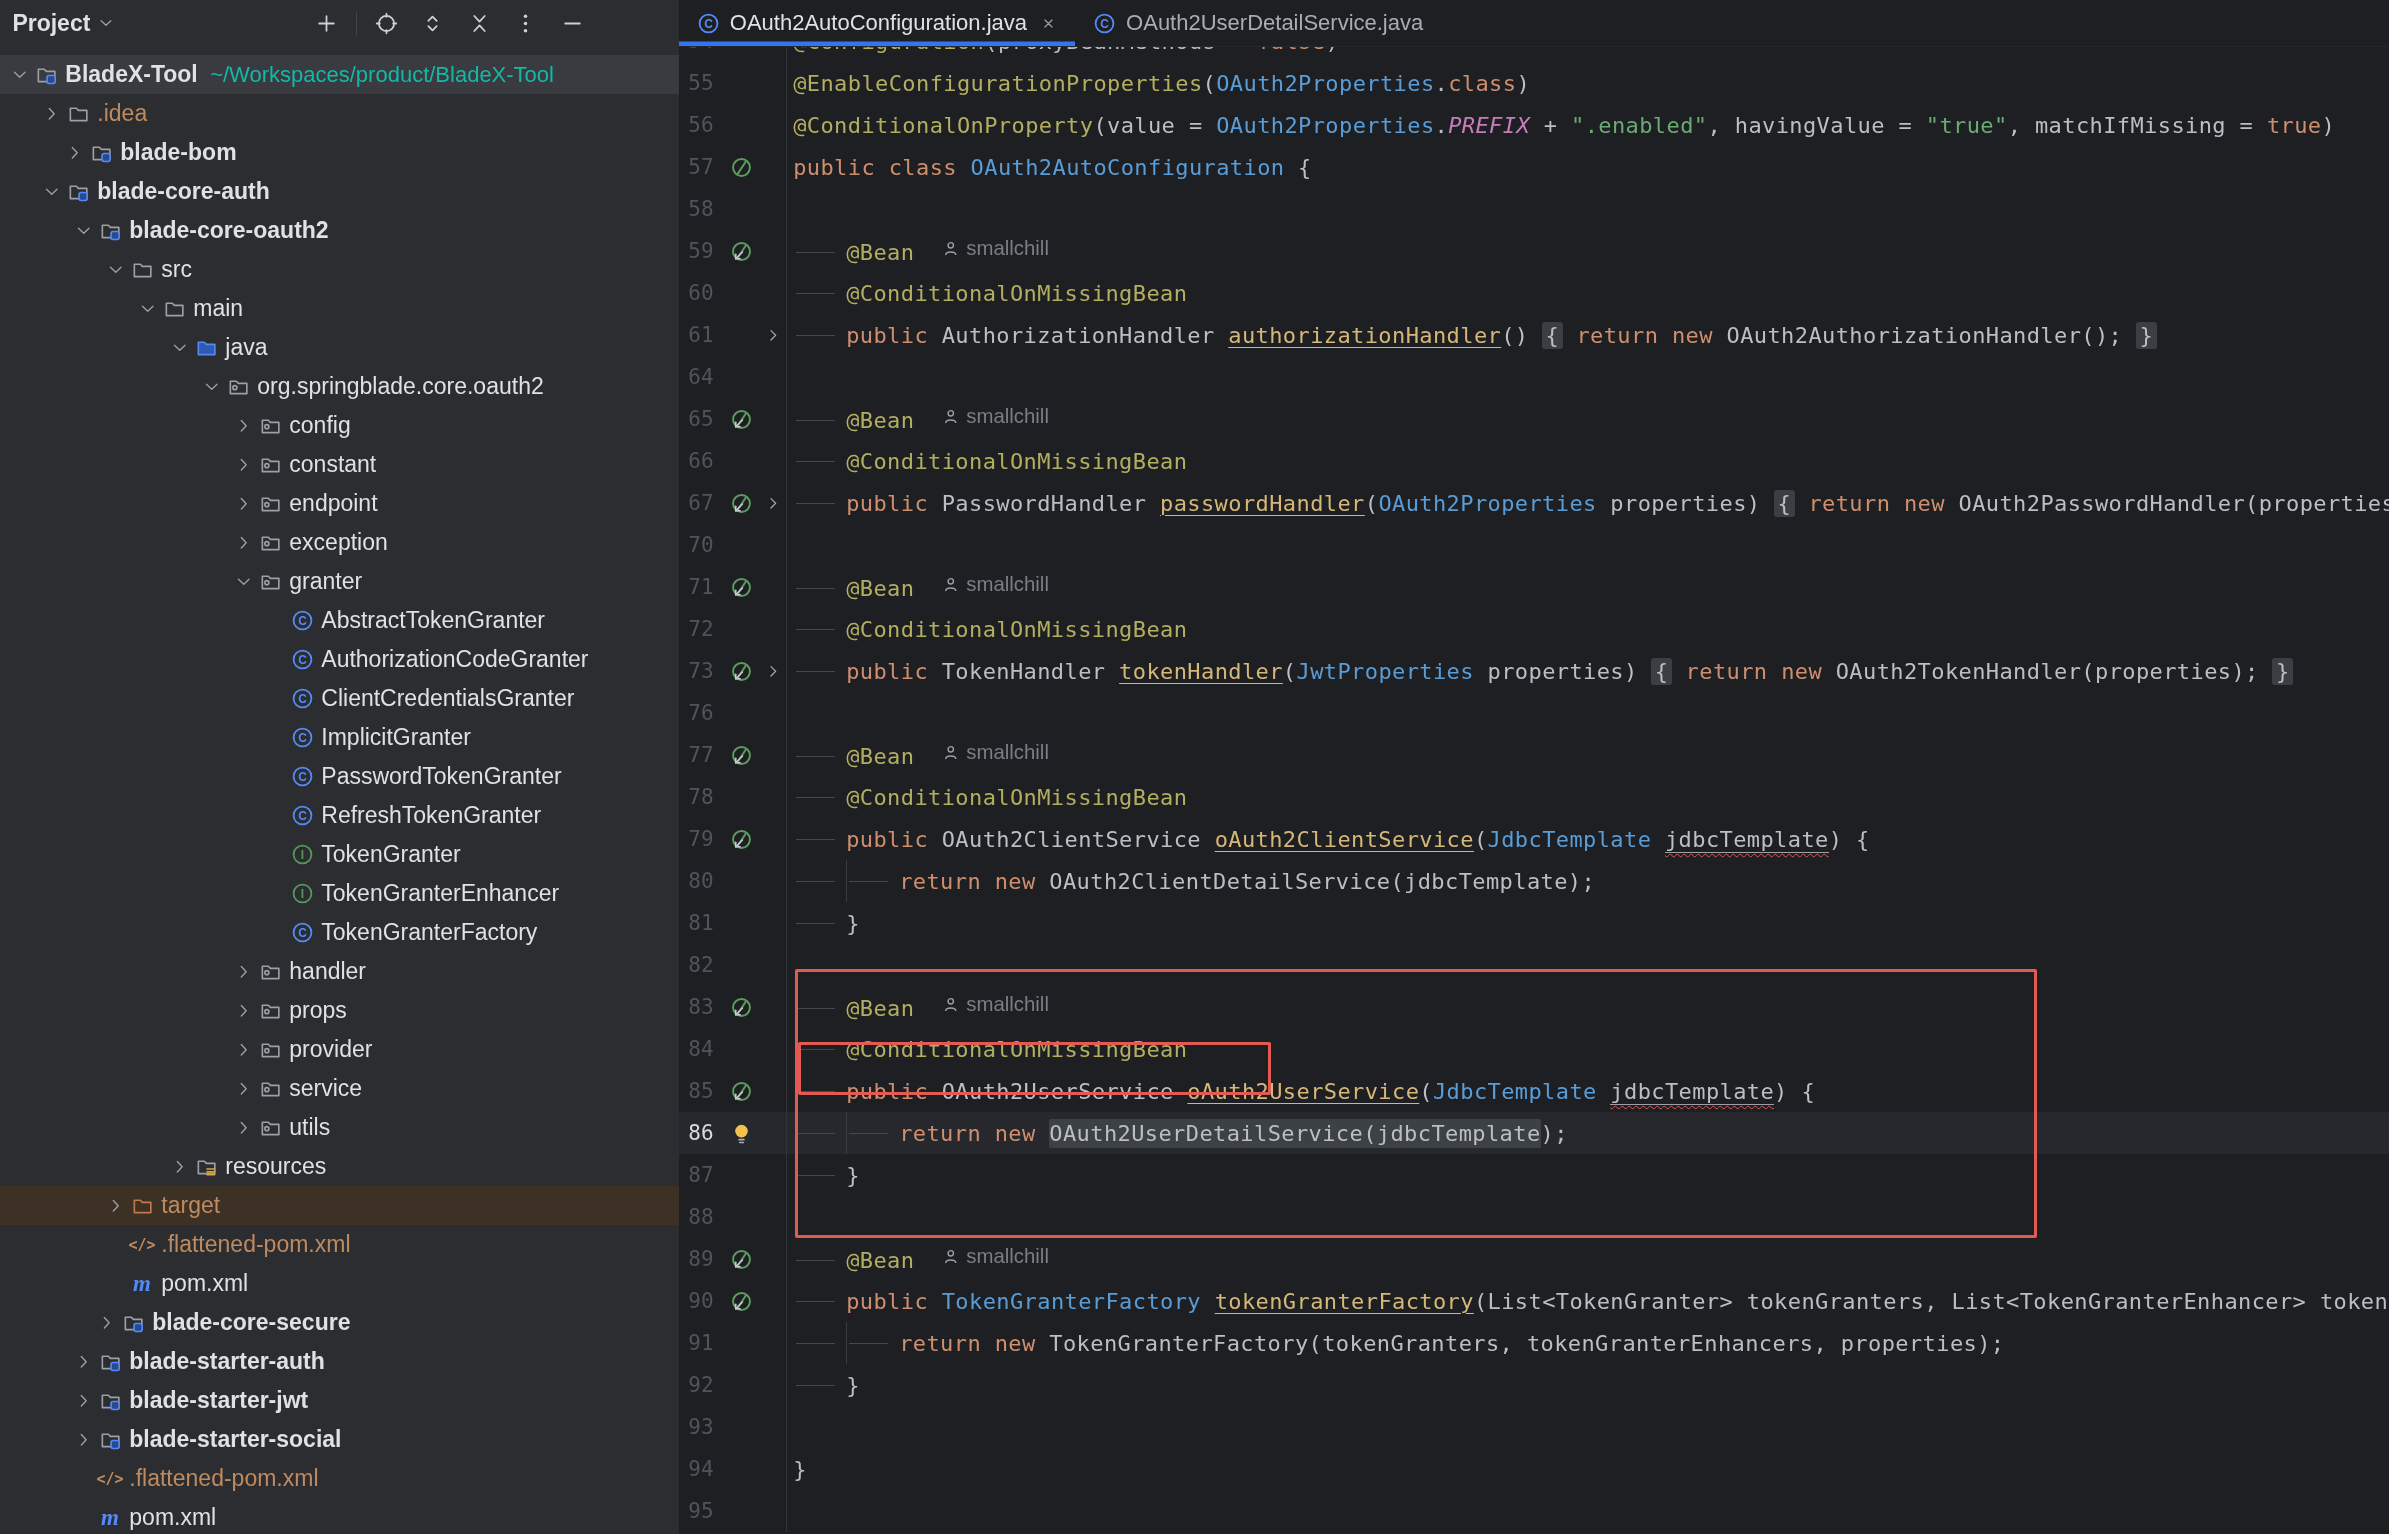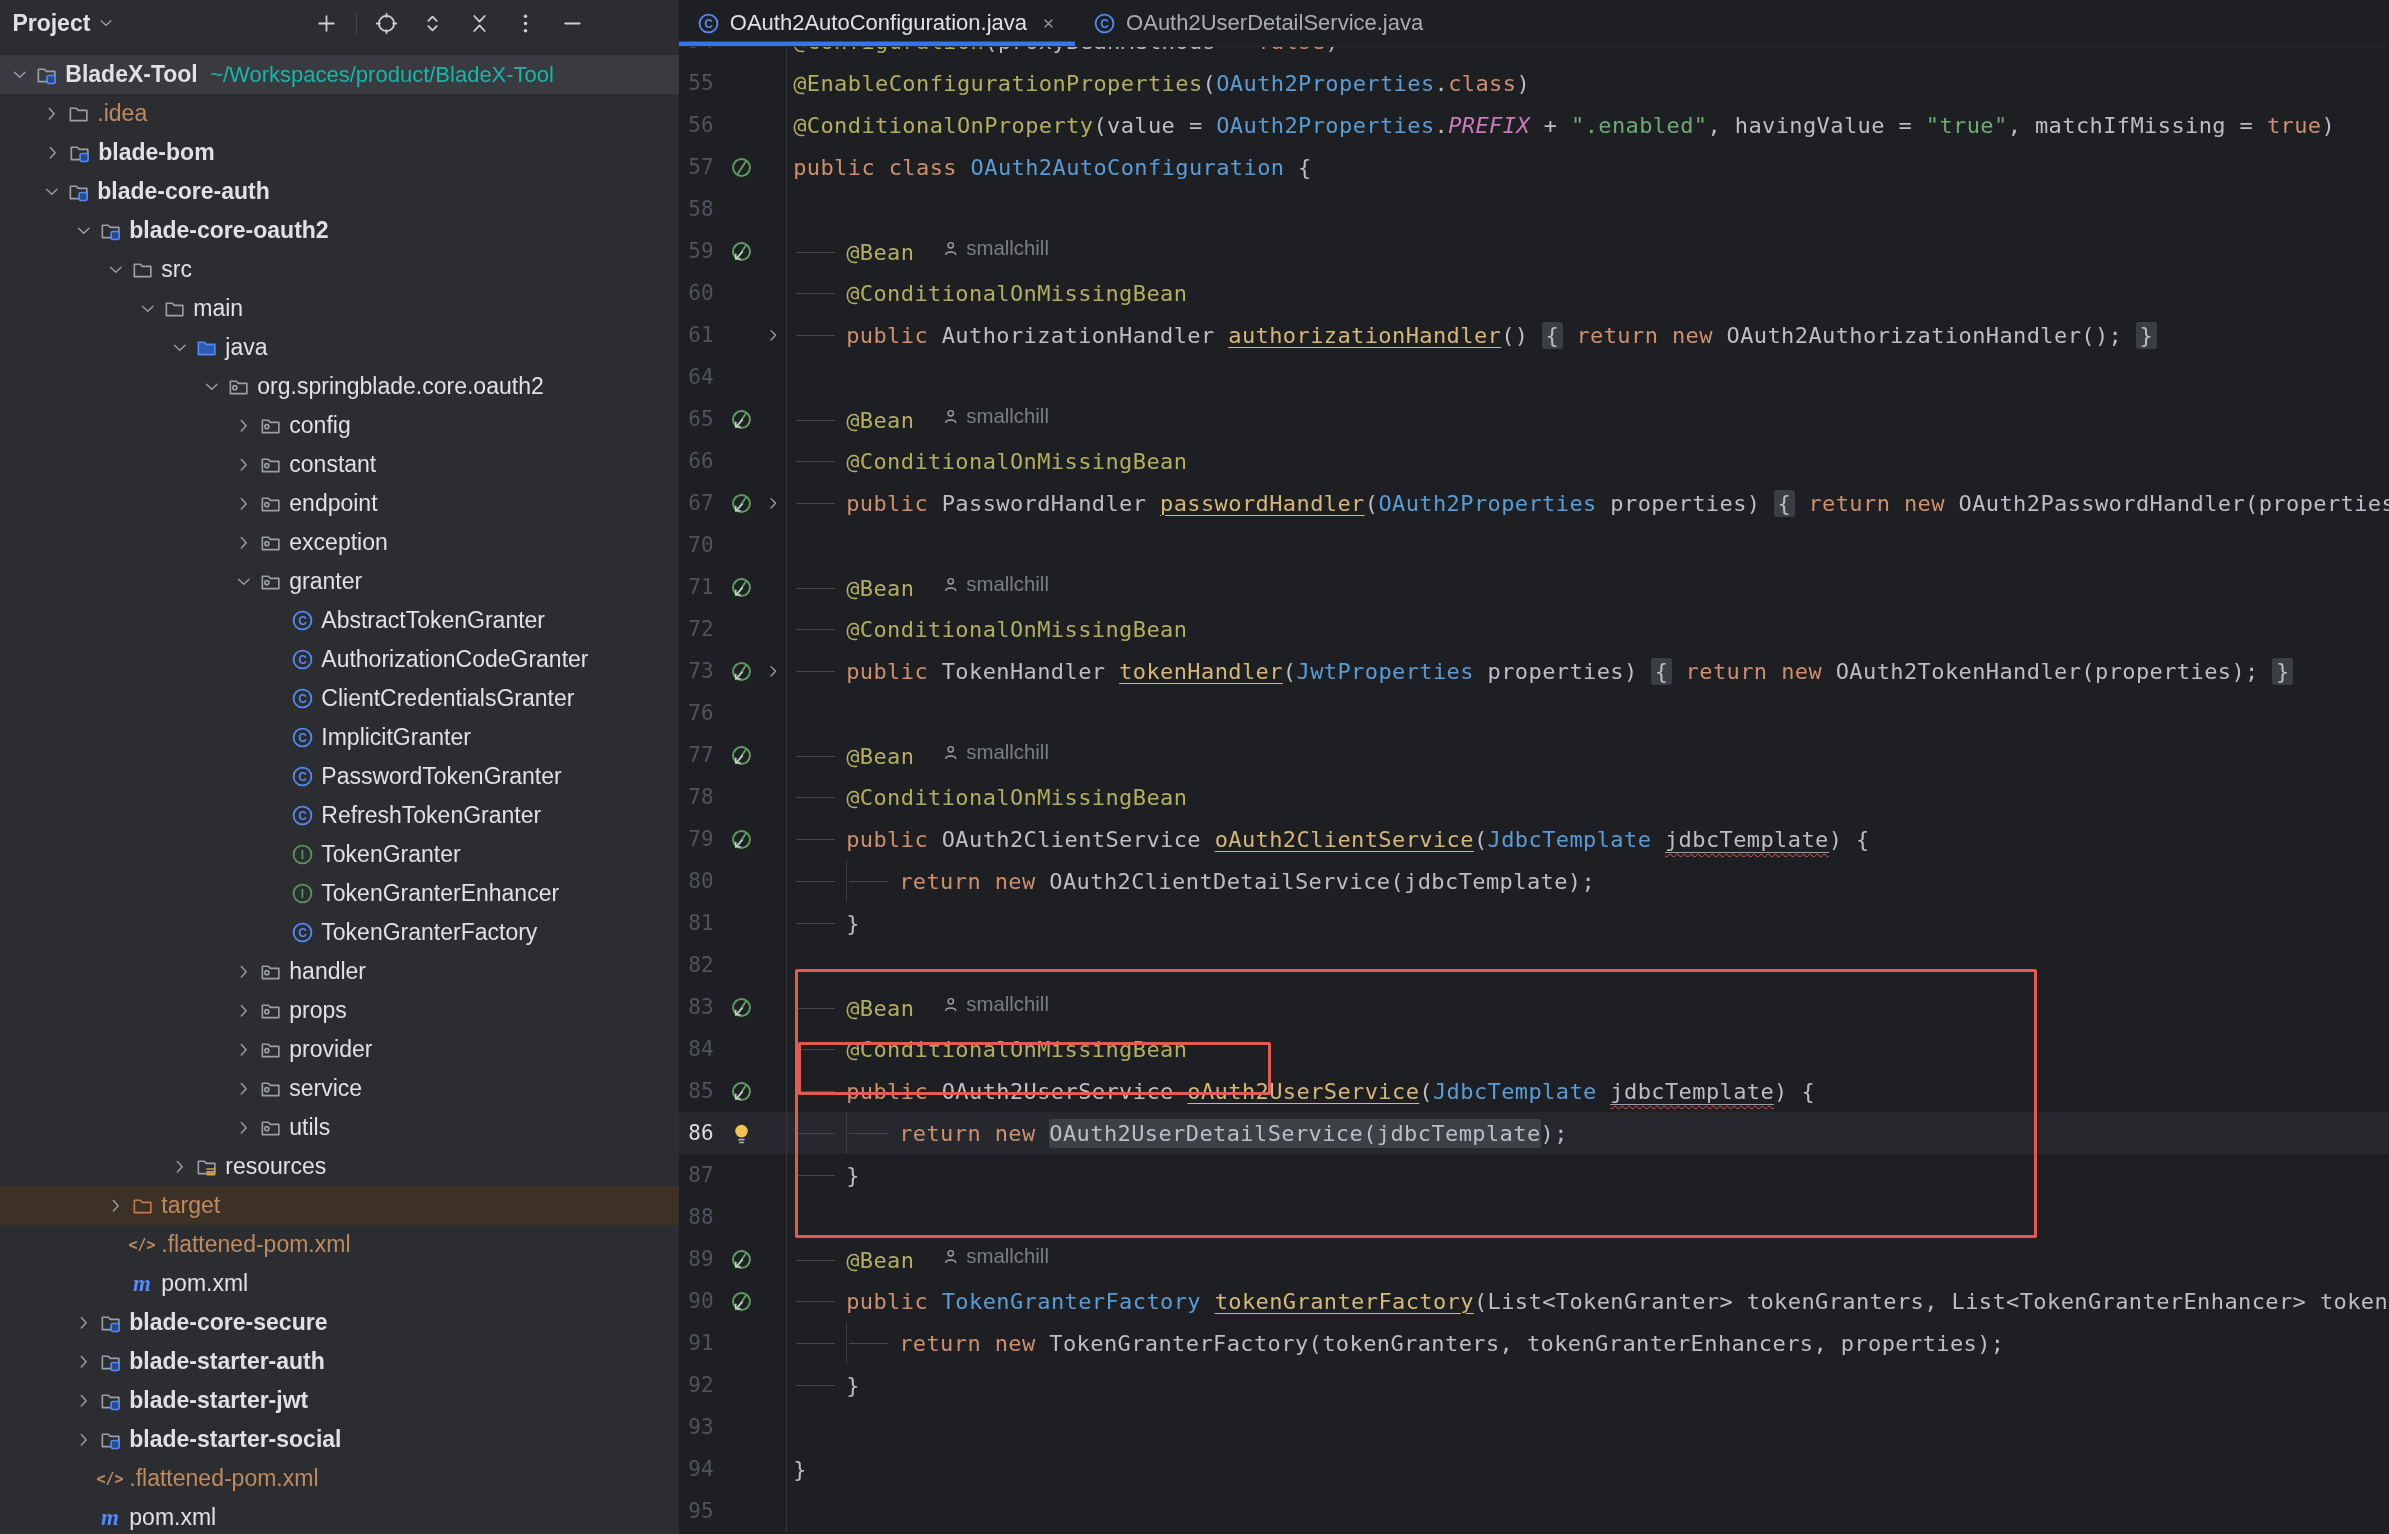--- a/index.html
+++ b/index.html
@@ -134,21 +134,21 @@
               </svg>
             </span>
           </span>
           <span class="ico-slot">
             <svg width="23" height="23" viewBox="0 0 24 24" fill="none" stroke="#9da0a8" stroke-width="1.7" stroke-linecap="round" stroke-linejoin="round">
               <path d="M3.5 6.5 h6.2 l2.2 2.3 h8.8 v10.7 h-17.2 z"></path>
             </svg>
           </span>
           <span class="tlabel excluded">.idea</span>
         </div>
-        <div class="trow" style="padding-left: 40px;">
+        <div class="trow" style="padding-left: 62px;">
           <span class="chev-slot">
             <span class="right">
               <svg width="19.5" height="19.5" viewBox="0 0 24 24" fill="none" stroke="#9da0a8" stroke-width="1.7" stroke-linecap="round" stroke-linejoin="round">
                 <path d="M9 5.5 L15 12 L9 18.5"></path>
               </svg>
             </span>
           </span>
           <span class="ico-slot">
             <svg width="23" height="23" viewBox="0 0 24 24" fill="none" stroke="#9da0a8" stroke-width="1.7" stroke-linecap="round" stroke-linejoin="round">
               <path d="M3.5 6.5 h6.2 l2.2 2.3 h8.8 v10.7 h-17.2 z"></path>
@@ -542,21 +542,21 @@
           </span>
           <span class="tlabel excluded">.flattened-pom.xml</span>
         </div>
         <div class="trow" style="padding-left: 103px;">
           <span class="chev-slot"></span>
           <span class="ico-slot">
             <span style="color:#548af7;font:italic 700 23px 'Liberation Serif',serif;line-height:1;">m</span>
           </span>
           <span class="tlabel">pom.xml</span>
         </div>
-        <div class="trow" style="padding-left: 71px;">
+        <div class="trow" style="padding-left: 94px;">
           <span class="chev-slot">
             <span class="right">
               <svg width="19.5" height="19.5" viewBox="0 0 24 24" fill="none" stroke="#9da0a8" stroke-width="1.7" stroke-linecap="round" stroke-linejoin="round">
                 <path d="M9 5.5 L15 12 L9 18.5"></path>
               </svg>
             </span>
           </span>
           <span class="ico-slot">
             <svg width="23" height="23" viewBox="0 0 24 24" fill="none" stroke="#9da0a8" stroke-width="1.7" stroke-linecap="round" stroke-linejoin="round">
               <path d="M3.5 6.5 h6.2 l2.2 2.3 h8.8 v10.7 h-17.2 z"></path>

